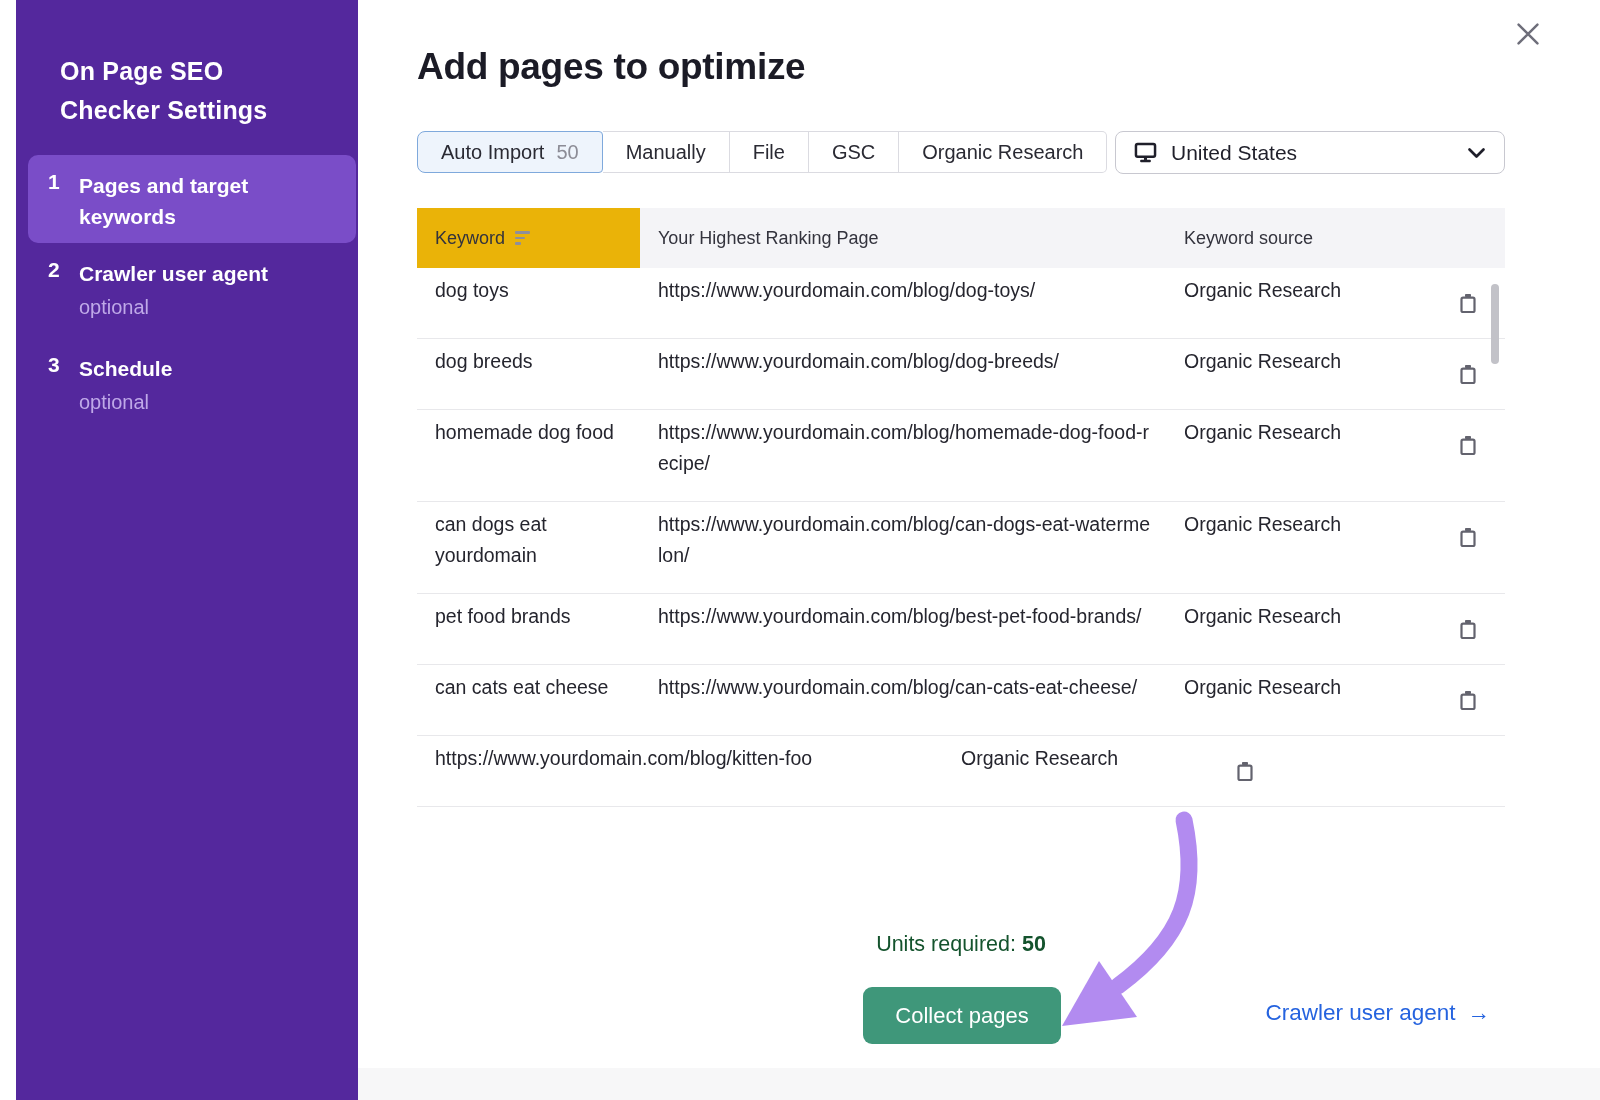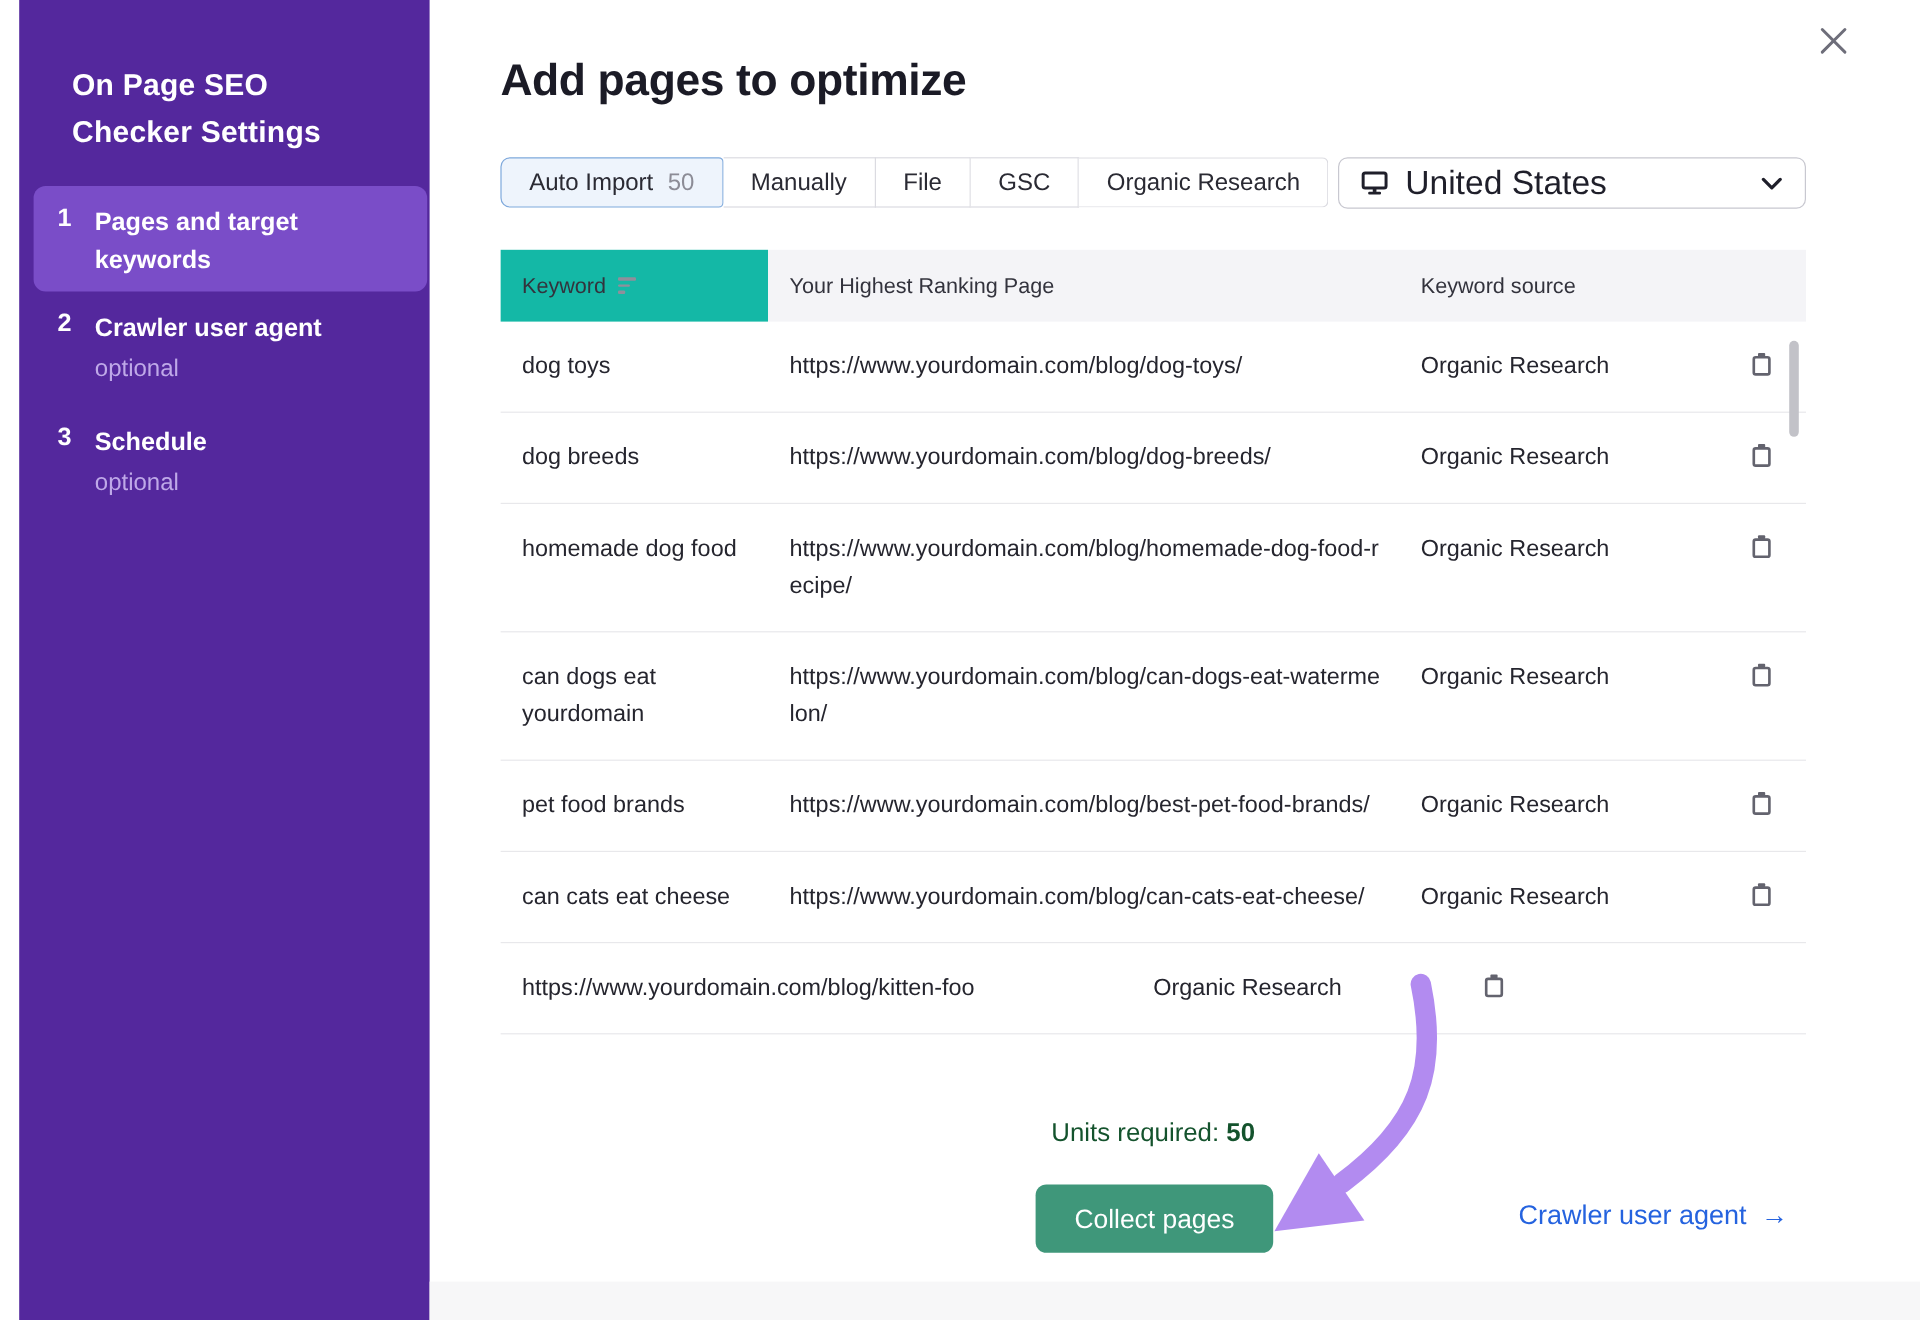--- a/index.html
+++ b/index.html
@@ -52,38 +52,38 @@
     background:#EEF4FC; border:1.5px solid #7FA9DC; border-radius:8px 4px 4px 8px;
     cursor:default;
   }
   .tab-count { color:#8C8C96; margin-left:12px; }
   
   .country-select {
     position:absolute; left:757px; top:131px; width:390px; height:43px;
     border:1px solid #C8C8D0; border-radius:8px; background:#fff;
     display:flex; align-items:center; padding:0 18px; cursor:pointer;
   }
-  .country-select .label { font-size:28px; color:#1f1f2a; margin-left:14px; }
+  .country-select .label { font-size:21px; color:#1f1f2a; margin-left:14px; }
   .country-select .chev { margin-left:auto; color:#1f1f2a; display:flex; }
   .monitor { color:#1f1f2a; display:flex; }
   
   .ptable { position:absolute; left:59px; top:208px; width:1088px; height:700px; overflow:hidden; }
   .thead { display:flex; height:60px; }
   .hcell { display:flex; align-items:center; font-size:18px; color:#33333d; background:#F4F4F7; }
-  .hcell.k { width:223px; background:#14b8a6; padding-left:18px; cursor:pointer; }
+  .hcell.k { width:223px; background:#eab308; padding-left:18px; cursor:pointer; }
   .hcell.u { width:520px; padding-left:18px; }
   .hcell.s { width:270px; padding-left:24px; }
   .hcell.t { width:75px; }
   .sort-icon { display:inline-flex; flex-direction:column; gap:3px; margin-left:10px; }
   .sort-icon i { display:block; height:2.5px; background:#8F8F9B; border-radius:1px; }
   .sort-icon i:nth-child(1){ width:15px; }
   .sort-icon i:nth-child(2){ width:10px; }
   .sort-icon i:nth-child(3){ width:6px; }
   .trow { display:flex; border-bottom:1px solid #E8E8EB; }
-  .cell { padding-top:22px; padding-bottom:22px; font-size:19.5px; line-height:31px; color:#25252e; }
+  .cell { padding-top:7px; padding-bottom:22px; font-size:19.5px; line-height:31px; color:#25252e; }
   .cell.k { width:223px; padding-left:18px; padding-right:14px; }
   .cell.u { width:520px; padding-left:18px; padding-right:6px; word-break:break-all; }
   .cell.s { width:270px; padding-left:24px; }
   .cell.t { width:75px; display:flex; justify-content:center; padding-top:24px; }
   .trash { color:#63636E; cursor:pointer; height:24px; }
   .table-fade {
     position:absolute; left:0; right:0; bottom:0; height:30px;
     background:linear-gradient(to bottom, rgba(255,255,255,0), rgba(255,255,255,.92));
     pointer-events:none;
   }

